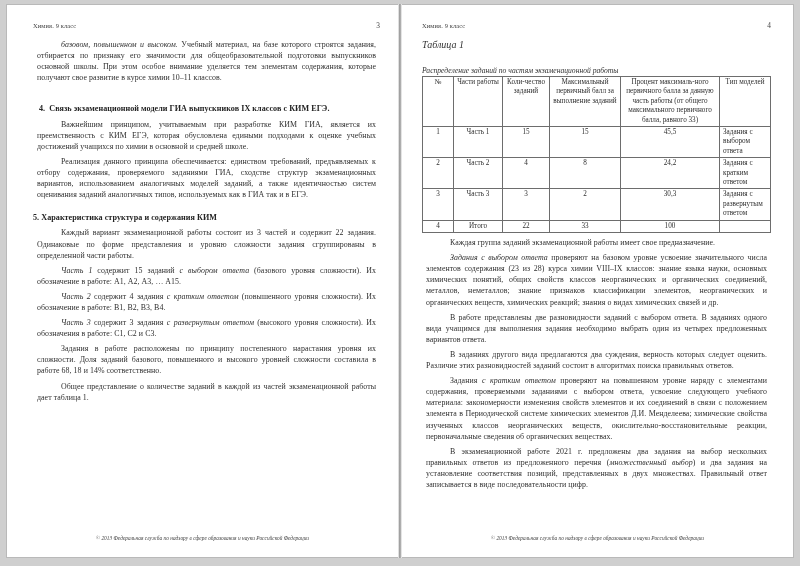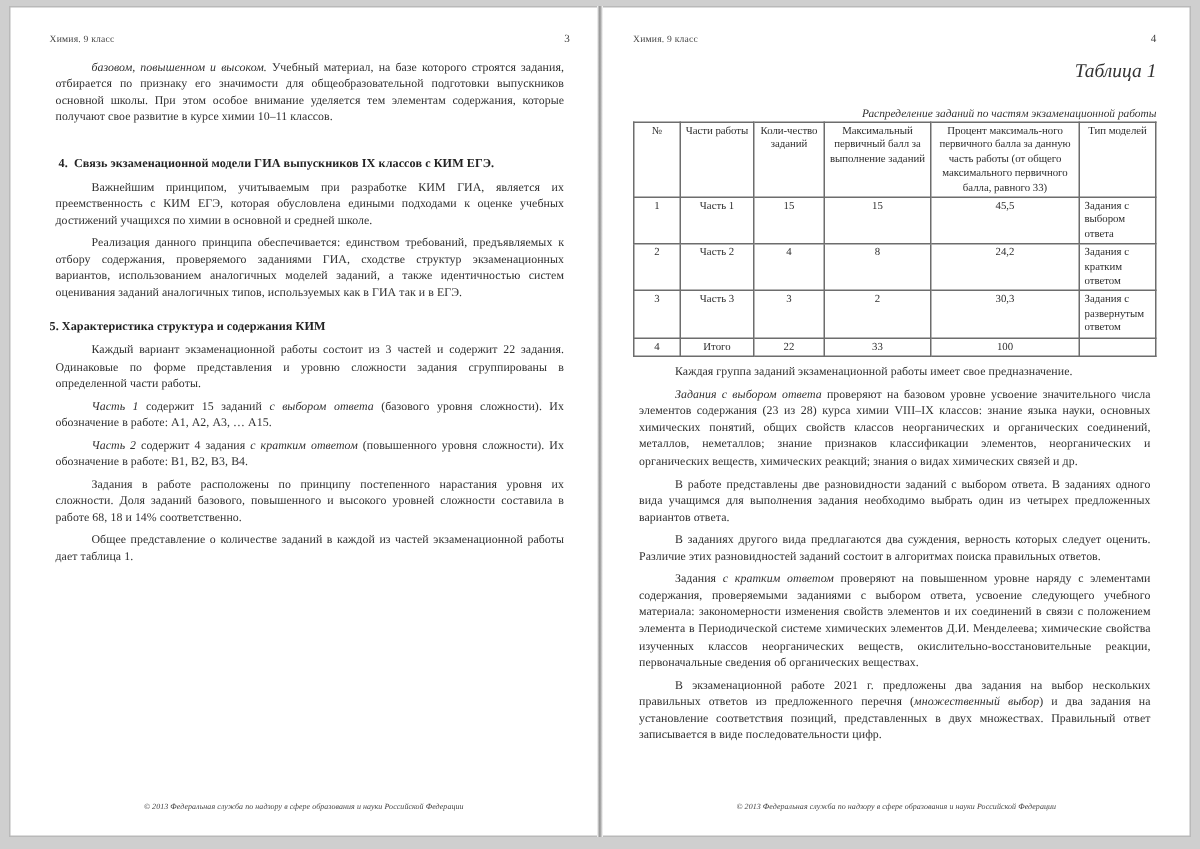--- a/index.html
+++ b/index.html
@@ -83,28 +83,28 @@
   }
   h3.sect.hang {
     padding-left: 14px;
     text-indent: -14px;
     margin-left: 6px;
     margin-top: 20px;
   }
 
   
   .tbl-label {
-    text-align: right;
+    text-align: left;
     font-style: italic;
-    font-size: 13px;
+    font-size: 10px;
     margin: 2px 0 2px 0;
     color: #333;
   }
   .tbl-caption {
-    text-align: right;
+    text-align: left;
     font-style: italic;
     font-size: 7.6px;
     margin: 16px 0 1px 0;
     color: #333;
   }
   table.spec {
     border-collapse: collapse;
     width: 100%;
     table-layout: fixed;
   }
@@ -165,20 +165,21 @@
     <p class="body">Реализация данного принципа обеспечивается: единством требований, предъявляемых к отбору содержания, проверяемого заданиями ГИА, сходстве структур экзаменационных вариантов, использованием аналогичных моделей заданий, а также идентичностью систем оценивания заданий аналогичных типов, используемых как в ГИА так и в ЕГЭ.</p>
 
     <h3 class="sect">5. Характеристика структура и содержания КИМ</h3>
 
     <p class="body">Каждый вариант экзаменационной работы состоит из 3 частей и содержит 22 задания. Одинаковые по форме представления и уровню сложности задания сгруппированы в определенной части работы.</p>
 
     <p class="body"><span class="it">Часть 1</span><span> содержит 15 заданий </span><span class="it">с выбором ответа</span><span> (базового уровня сложности). Их обозначение в работе: А1, А2, А3, … А15.</span></p>
 
     <p class="body"><span class="it">Часть 2</span><span> содержит 4 задания </span><span class="it">с кратким ответом</span><span> (повышенного уровня сложности). Их обозначение в работе: В1, В2, В3, В4.</span></p>
 
+    <p class="body"><span class="it">Часть 3</span><span> содержит 3 задания </span><span class="it">с развернутым ответом</span><span> (высокого уровня сложности). Их обозначения в работе: С1, С2 и С3.</span></p>
 
     <p class="body">Задания в работе расположены по принципу постепенного нарастания уровня их сложности. Доля заданий базового, повышенного и высокого уровней сложности составила в работе 68, 18 и 14% соответственно.</p>
     <p class="body">Общее представление о количестве заданий в каждой из частей экзаменационной работы дает таблица 1.</p>
 
     <div class="footer">
       <span class="org">© 2013  Федеральная служба по надзору в сфере образования и науки Российской Федерации</span>
     </div>
   </div>
 
   <div class="gutter"></div>

